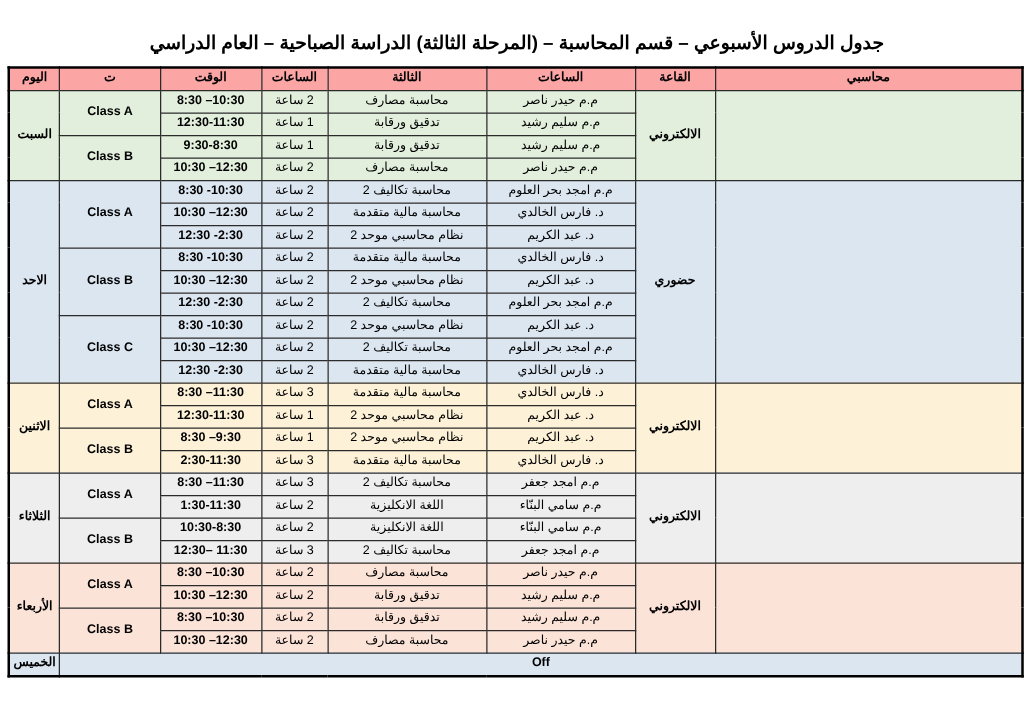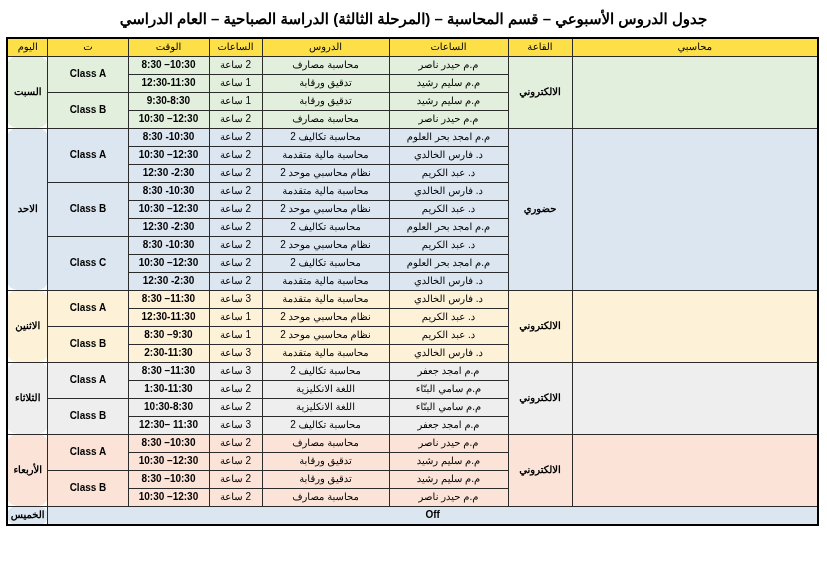--- a/index.html
+++ b/index.html
@@ -16,21 +16,21 @@
   }
   .page {
     width: 827px;
     height: 562px;
     position: relative;
     box-sizing: border-box;
     padding: 0 8px;
   }
   .title-block {
     text-align: center;
-    padding-top: 8px;
+    padding-top: 24px;
     padding-bottom: 6px;
   }
   .title-line {
     font-size: 15px;
     font-weight: bold;
     line-height: 1.5;
     letter-spacing: 0;
   }
   table.schedule {
     width: 811px;
@@ -42,40 +42,39 @@
   table.schedule td, table.schedule th {
     border: 1px solid #2b2b2b;
     font-size: 10px;
     padding: 1px 2px;
     text-align: center;
     vertical-align: middle;
     line-height: 1.15;
     height: 15px;
   }
   thead th {
-    background: #fde047;
-    font-weight: normal;
+    background: #fca5a5;
+    font-weight: bold;
     font-size: 11px;
     height: 19px;
   }
   
   col.c-notes   { width: 246px; }
   col.c-hall    { width: 64px; }
   col.c-teacher { width: 119px; }
   col.c-subject { width: 127px; }
   col.c-hours   { width: 53px; }
   col.c-time    { width: 81px; }
   col.c-class   { width: 52px; }
   col.c-t       { width: 28px; }
   col.c-day     { width: 41px; }
 
   .day-cell {
     font-weight: bold;
     font-size: 12px;
-    border-radius: 10px;
   }
   .class-cell {
     font-weight: bold;
     font-size: 10px;
   }
   .hall-cell {
     font-weight: bold;
     font-size: 10.5px;
     margin-top: 31px;
   }
@@ -118,21 +117,21 @@
         <col class="c-time">
         <col class="c-class">
         <col class="c-t">
         <col class="c-day">
     </colgroup>
     <thead>
       <tr>
         <th>محاسبي</th>
         <th>القاعة</th>
         <th>الساعات</th>
-        <th>الدروس</th>
+        <th>الثالثة</th>
         <th>الساعات</th>
         <th>الوقت</th>
         <th colspan="2">ت</th>
         <th>اليوم</th>
       </tr>
     </thead>
     <tbody id="schedule-body">
         <tr class="sat">
           <td rowspan="4" class="notes-cell"></td>
           <td rowspan="4" class="hall-cell">الالكتروني</td>

